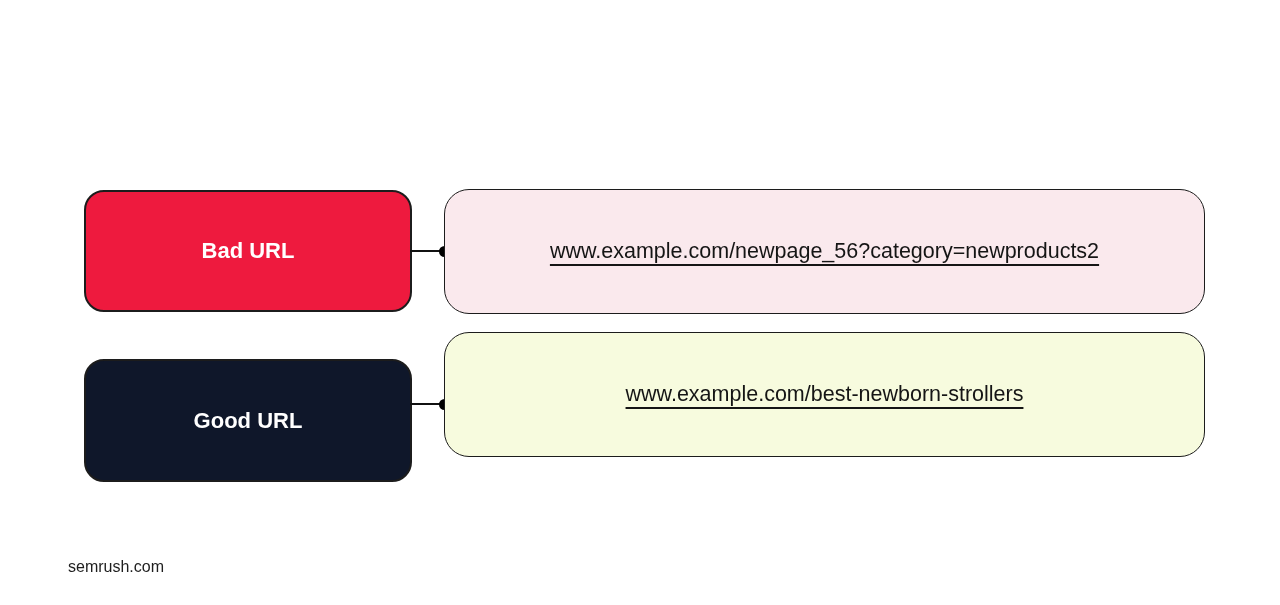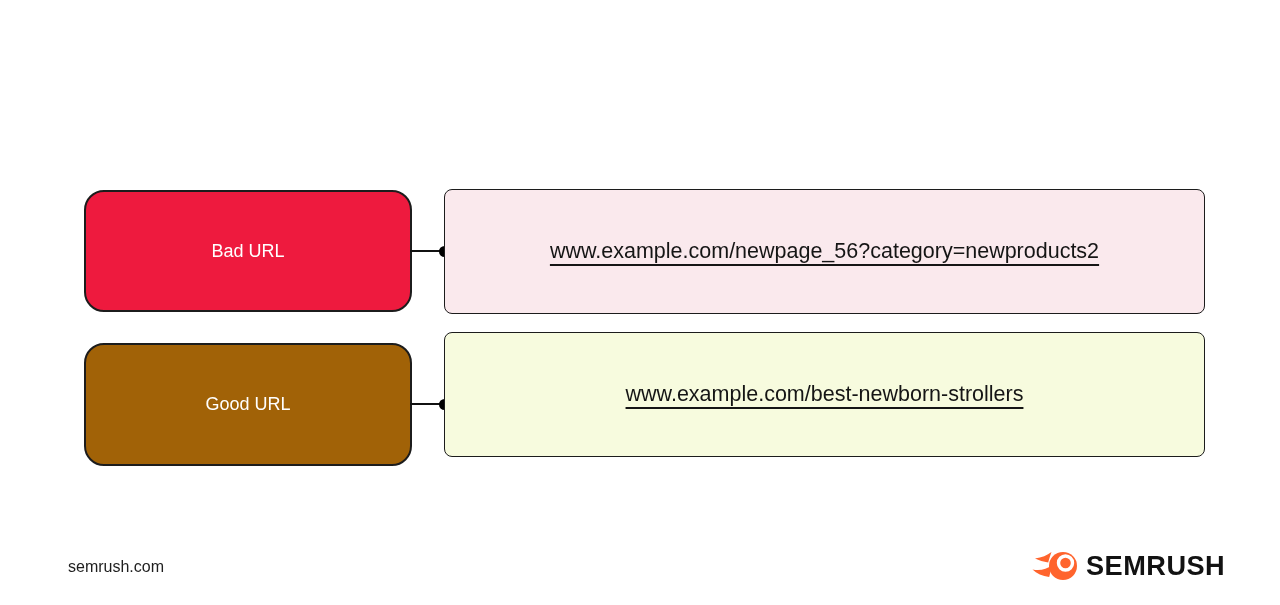--- a/index.html
+++ b/index.html
@@ -31,32 +31,32 @@
     left: 84px;
     width: 328px;
     border: 2px solid #1c1c1c;
     border-radius: 20px;
     display: flex;
     align-items: center;
     justify-content: center;
   }
   .label-box .label-text {
     color: #ffffff;
-    font-size: 18px;
-    font-weight: 400;
+    font-size: 22px;
+    font-weight: 700;
   }
   .label-box.bad  { top: 190px; height: 122px; }
   .label-box.good { top: 343px; height: 123px; }
 
   .panel-box {
     position: absolute;
     left: 444px;
     width: 761px;
     border: 1.5px solid #1c1c1c;
-    border-radius: 8px;
+    border-radius: 25px;
     display: flex;
     align-items: center;
     justify-content: center;
   }
   .panel-box.bad  { top: 189px; height: 125px; }
   .panel-box.good { top: 332px; height: 125px; }
 
   .url-text {
     color: #151515;
     font-size: 21.5px;
@@ -122,36 +122,25 @@
 
   <div class="label-box bad" style="background-color: rgb(238, 26, 62);">
     <span class="label-text">Bad URL</span>
   </div>
   <div class="connector-line bad"></div>
   <div class="connector-dot bad"></div>
   <div class="panel-box bad" style="background-color: rgb(250, 233, 237);">
     <span class="url-text">www.example.com/newpage_56?category=newproducts2</span>
   </div>
 
-  <div class="label-box good" style="background-color: #a16207;">
+  <div class="label-box good" style="background-color: #0f172a; margin-top: 16px;">
     <span class="label-text">Good URL</span>
   </div>
   <div class="connector-line good"></div>
   <div class="connector-dot good"></div>
   <div class="panel-box good" style="background-color: rgb(247, 251, 222);">
     <span class="url-text">www.example.com/best-newborn-strollers</span>
   </div>
 
   <div class="site-label">semrush.com</div>
 
-  <div class="brand-logo">
-    <span>
-      <svg width="46" height="34" viewBox="0 0 46 34" xmlns="http://www.w3.org/2000/svg">
-        <path d="M3 9.5 C 10 8.5 15 6.5 19.5 3 C 18 7.5 17 10.5 16.2 13.5 C 11.5 12.8 7 11.5 3 9.5 Z" fill="#FF642D"></path>
-        <path d="M0.5 20.5 C 8 22 14.5 20.5 20 16 C 19 21 18.2 24.5 17.2 28 C 10.5 27.2 4.5 24.8 0.5 20.5 Z" fill="#FF642D"></path>
-        <circle cx="31" cy="17" r="14" fill="#FF642D"></circle>
-        <circle cx="33.5" cy="14" r="7" fill="none" stroke="#ffffff" stroke-width="3.4"></circle>
-      </svg>
-    </span>
-    <span class="brand-name">SEMRUSH</span>
-  </div>
 
 </div>
 
 </body></html>

